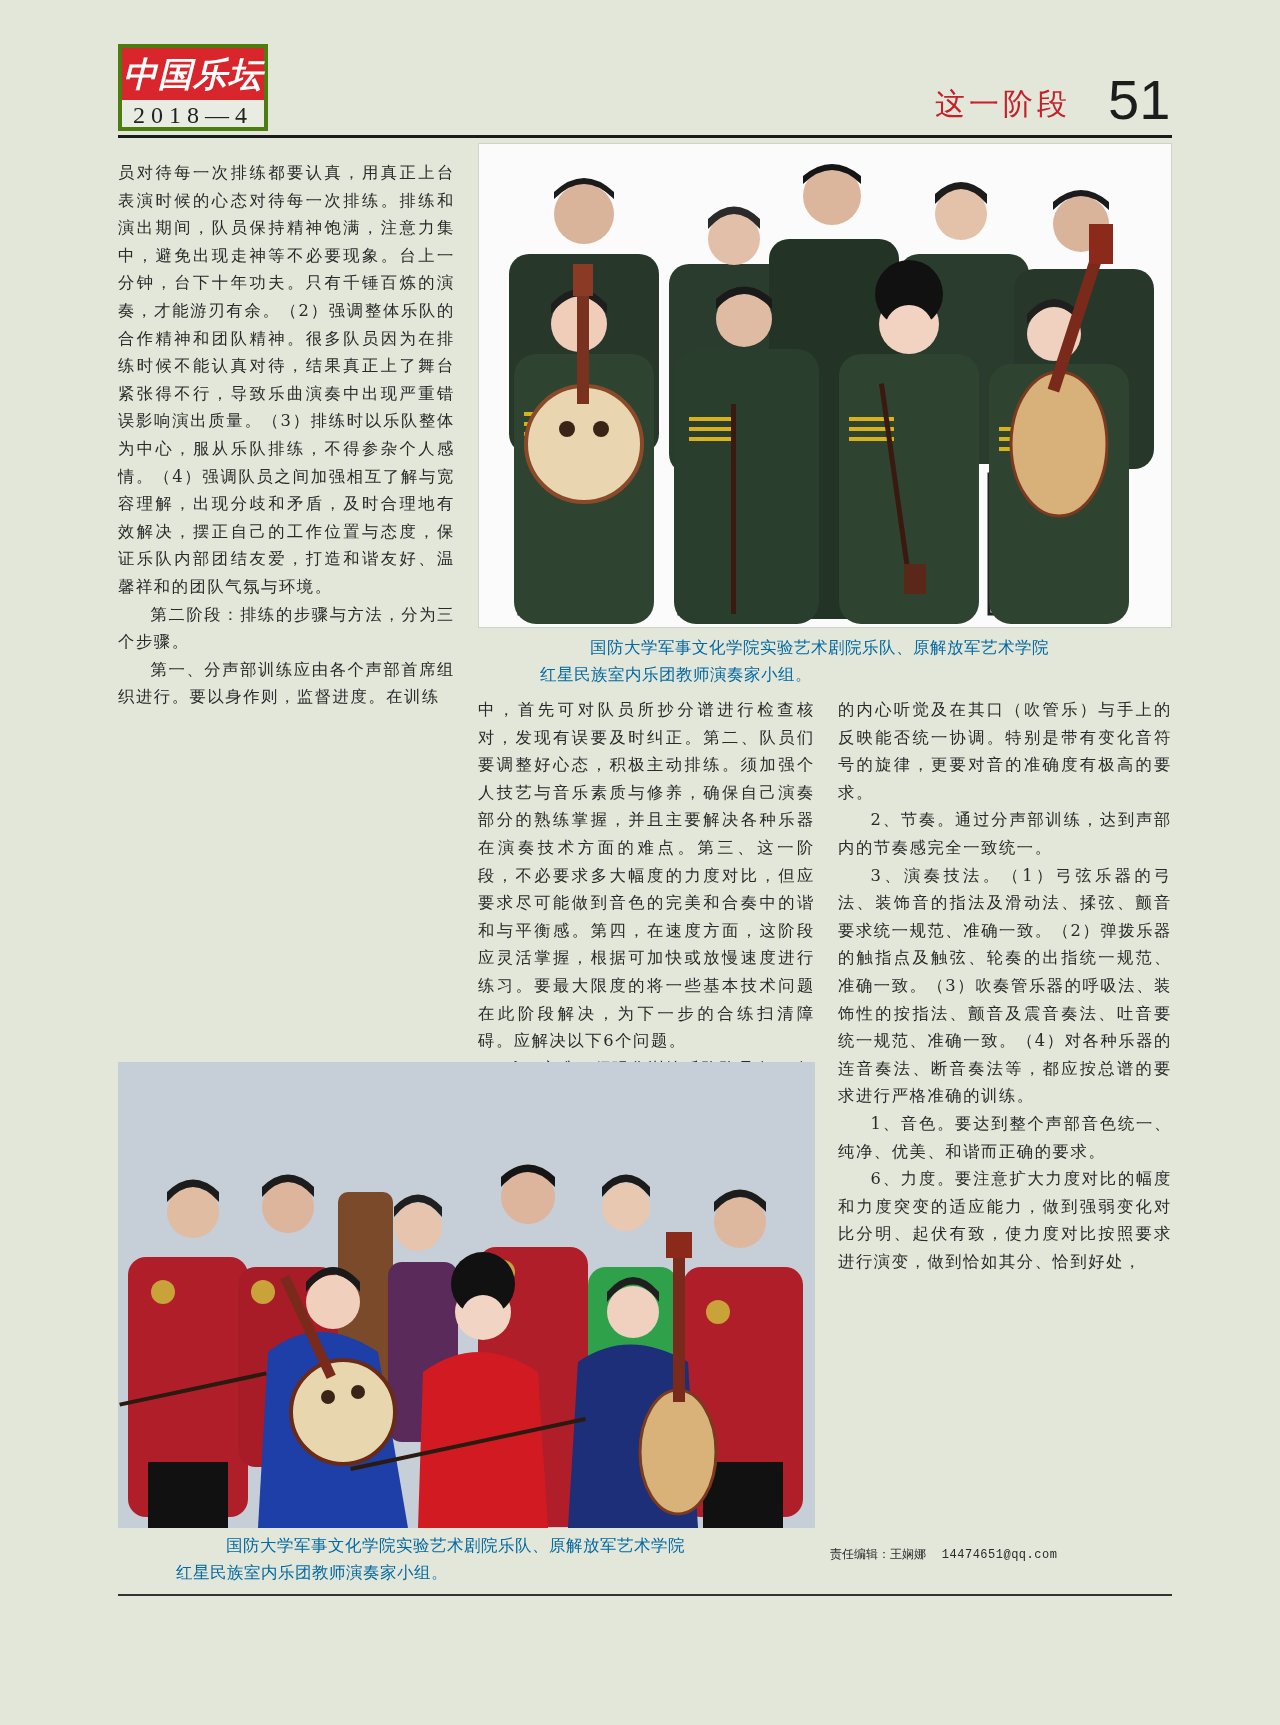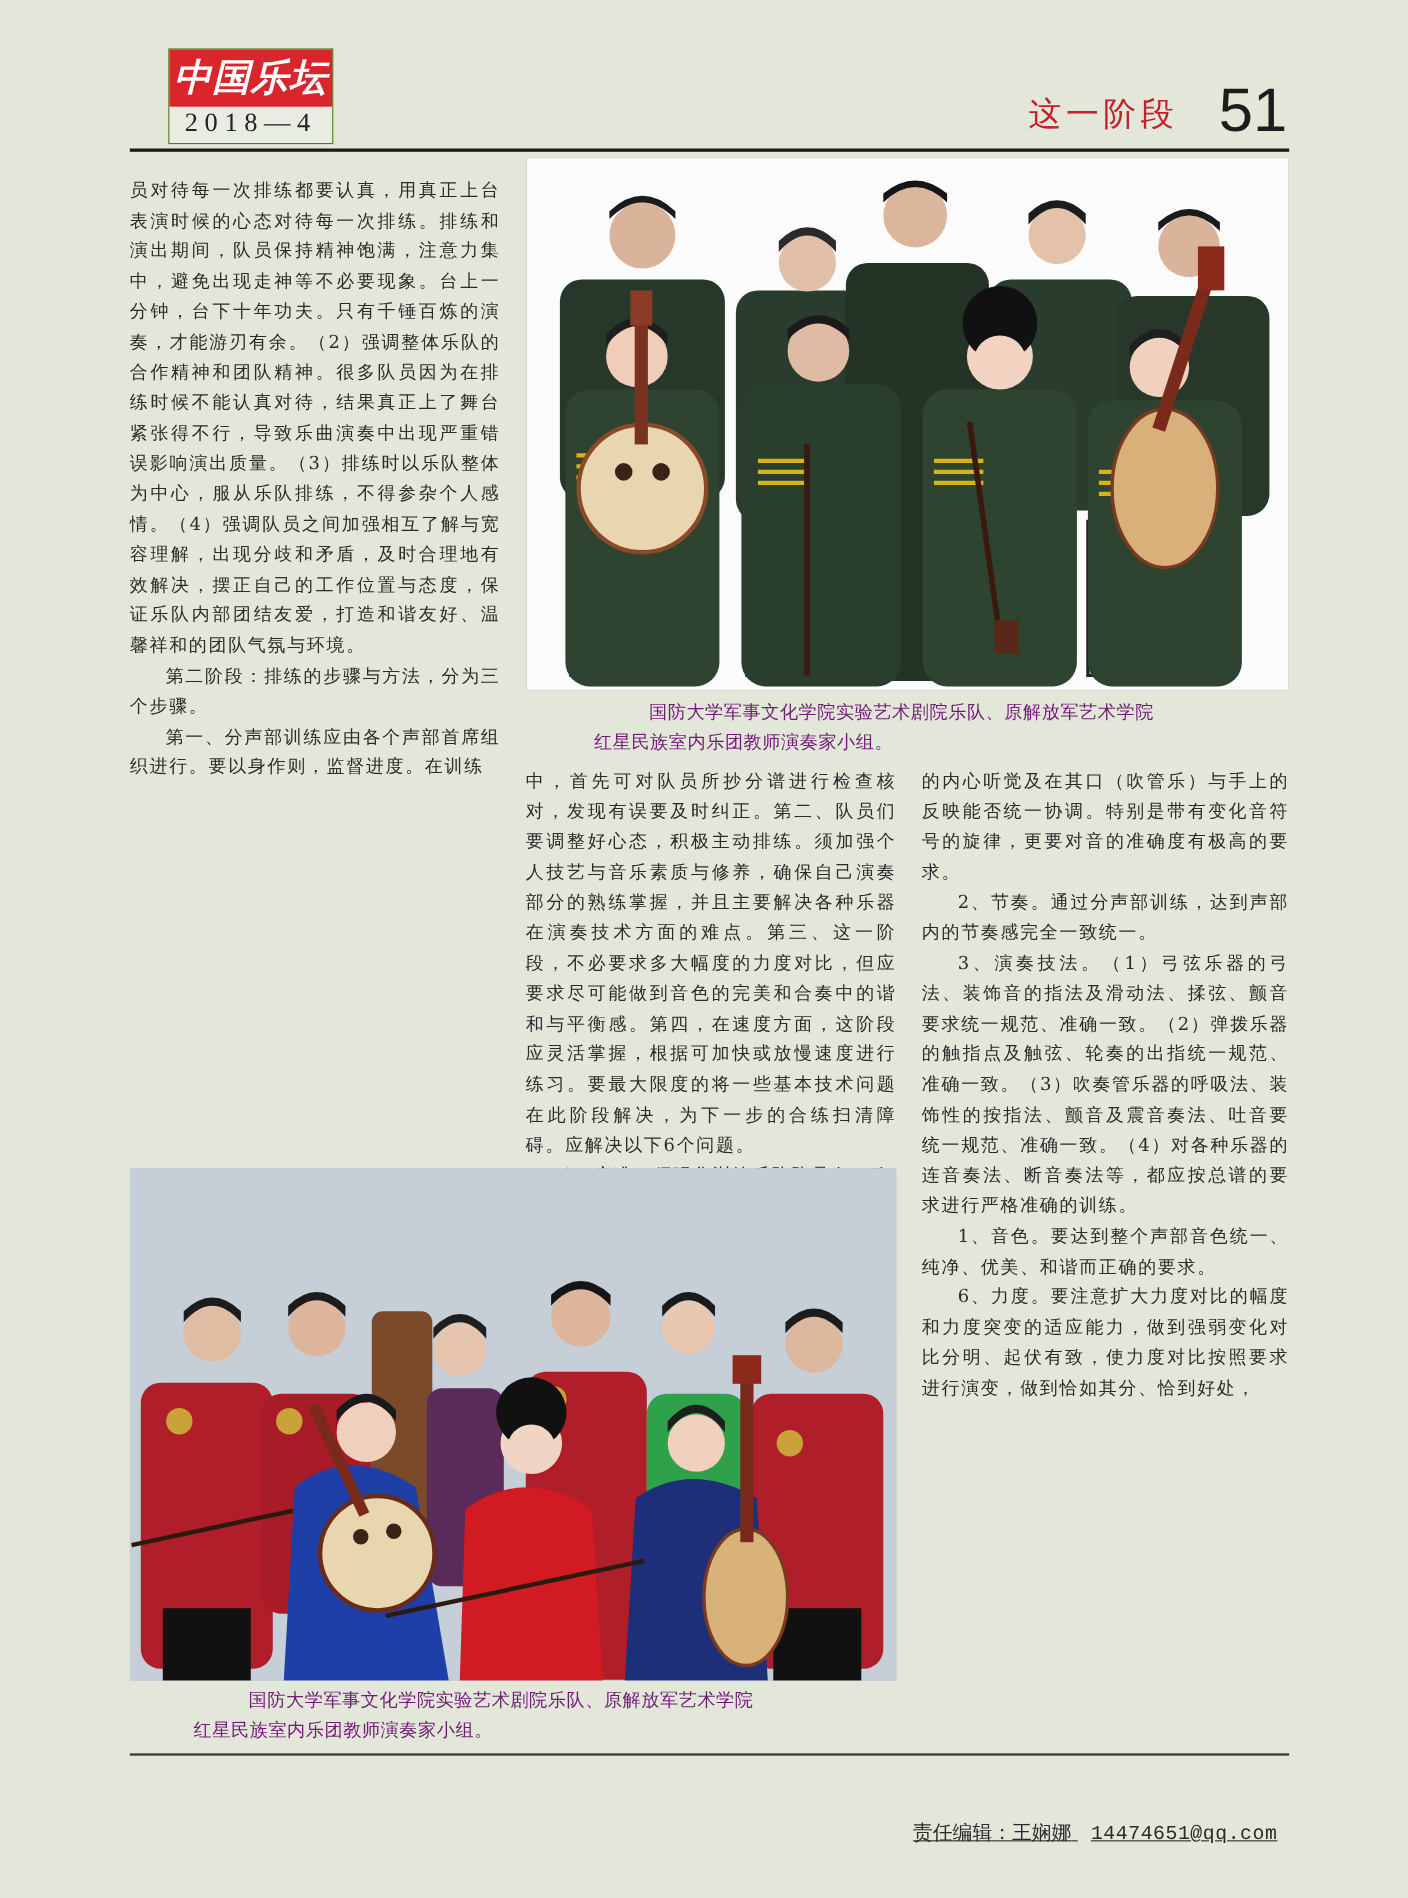--- a/index.html
+++ b/index.html
@@ -4,21 +4,21 @@
 <style>
   html, body { margin:0; padding:0; }
   body {
     width:1280px; height:1725px; position:relative; overflow:hidden;
     background:#e3e7da;
     font-family:"DejaVu Serif","Liberation Serif",serif;
     color:#2b2b2b;
   }
   .logo {
     position:absolute; left:118px; top:44px; width:150px; height:87px;
-    border:1px solid #4d7c0f; box-sizing:border-box; background:#e9ece3;margin-left:35px;
+    border:4px solid #4d7c0f; box-sizing:border-box; background:#e9ece3;
   }
   .logo-top {
     height:52px; background:#d8262c; color:#fff;
     font-family:"DejaVu Serif",serif; font-size:34px; font-style:italic;
     line-height:52px; text-align:center; letter-spacing:1px; font-weight:bold;
   }
   .logo-bottom {
     height:37px; line-height:31px; text-align:center;
     font-family:"Liberation Serif",serif; font-size:24px; letter-spacing:6px; color:#222;
   }
@@ -47,34 +47,33 @@
   }
   .photo-top {
     left:478px; top:143px; width:694px; height:485px; background:#fdfdfd;
     border:1px solid #cfd3c8; box-sizing:border-box;
   }
   .photo-bottom {
     left:118px; top:1062px; width:697px; height:466px;
     background:linear-gradient(#c8d0da,#c3cad4);
   }
   .caption {
-    position:absolute; font-size:16.5px; line-height:27px; color:#701a75;
+    position:absolute; font-size:16.5px; line-height:27px; color:#0369a1;
     font-family:"DejaVu Sans",sans-serif; letter-spacing:0.5px;
   }
   .caption-top { left:540px; top:634px; width:600px; }
   .caption-top .c1 { padding-left:50px; }
   .caption-bottom { left:176px; top:1532px; width:620px; }
   .caption-bottom .c1 { padding-left:50px; }
   .rule-bottom {
     position:absolute; left:118px; top:1594px; width:1054px; height:1.5px; background:#333;
   }
   .editor {
-    position:absolute; left:830px; top:1654px; font-size:18px; color:#2a2a2a;
+    position:absolute; left:830px; top:1546px; font-size:12px; color:#2a2a2a;
     font-family:"DejaVu Sans",sans-serif;
-    text-decoration:underline;
   }
   .editor .email { font-family:"Liberation Mono",monospace; margin-left:12px; letter-spacing:0.5px; }
   svg { display:block; }
 </style>
 </head>
 <body>
 
 <div class="logo">
   <div class="logo-top">中国乐坛</div>
   <div class="logo-bottom">2018—4</div>

